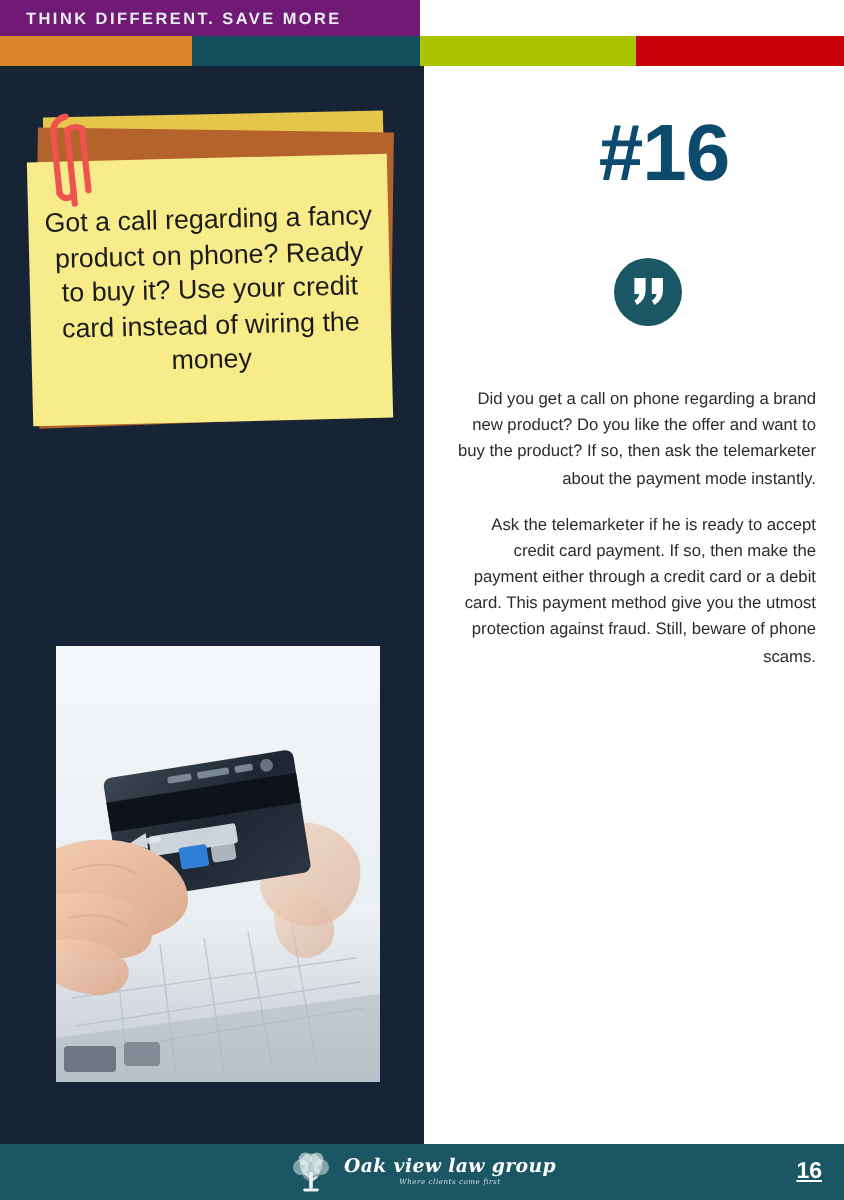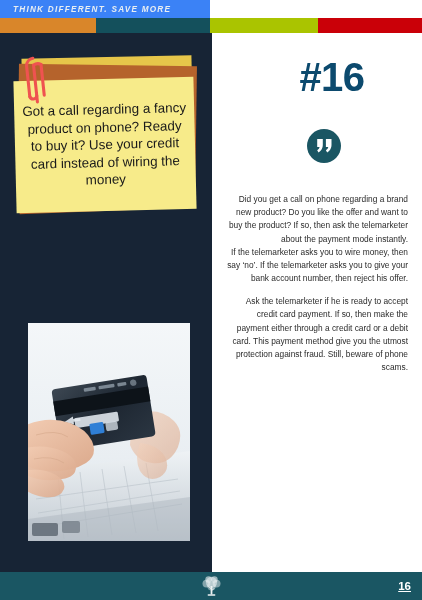--- a/index.html
+++ b/index.html
@@ -7,22 +7,22 @@
     width:422px;height:600px;position:relative;overflow:hidden;
     background:#ffffff;
     font-family:"Liberation Sans", sans-serif;
     -webkit-font-smoothing:antialiased;
   }
   .page{position:absolute;inset:0;width:422px;height:600px;background:#fff;}
 
   
   .ribbon{
     position:absolute;left:0;top:0;width:210px;height:18px;
-    background:#3b82f6;
-    display:flex;align-items:center;font-style:italic;
+    background:#701a75;
+    display:flex;align-items:center;
   }
   .ribbon-text{
     color:#e8eef2;font-size:8.2px;font-weight:700;letter-spacing:1.25px;
     padding-left:13px;white-space:nowrap;
   }
 
   
   .colorbar{position:absolute;left:0;top:18px;width:422px;height:15px;display:flex;}
   .cb{height:100%;}
   .cb-orange{width:96px;background:#d9862a;}
@@ -225,37 +225,40 @@
 
     <div class="quote-badge">
       <svg width="17" height="14" viewBox="0 0 17 14">
         <path d="M1.2 0 h5.6 v6.2 q0 4.6 -4.3 7.3 l-1.3 -2.2 q2.2 -1.4 2.4 -3.3 h-2.4 Z" fill="#ffffff"></path>
         <path d="M9.9 0 h5.6 v6.2 q0 4.6 -4.3 7.3 l-1.3 -2.2 q2.2 -1.4 2.4 -3.3 h-2.4 Z" fill="#ffffff"></path>
       </svg>
     </div>
 
     <div class="body-copy">
       <p>Did you get a call on phone regarding a brand new product? Do you like the offer and want to buy the product? If so, then ask the telemarketer about the payment mode instantly.</p>
-      <p>If the telemarketer asks you to wire money, then say ‘no’. If the telemarketer asks you to give your bank account number, then reject his offer.</p>
       <p class="gap">Ask the telemarketer if he is ready to accept credit card payment. If so, then make the payment either through a credit card or a debit card. This payment method give you the utmost protection against fraud. Still, beware of phone scams.</p>
     </div>
   </div>
 
   <div class="footer">
     <div class="footer-logo">
       <svg class="tree-icon" width="23" height="22" viewBox="0 0 23 22">
         <g fill="#ffffff" opacity="0.92">
           <circle cx="11.5" cy="7.4" r="5.6" opacity="0.55"></circle>
           <circle cx="6.4" cy="8.6" r="3.9" opacity="0.5"></circle>
           <circle cx="16.6" cy="8.6" r="3.9" opacity="0.5"></circle>
           <circle cx="8.6" cy="4.6" r="3.3" opacity="0.6"></circle>
           <circle cx="14.4" cy="4.6" r="3.3" opacity="0.6"></circle>
           <circle cx="11.5" cy="11.1" r="4.4" opacity="0.45"></circle>
           <rect x="10.6" y="11" width="1.8" height="8.4" rx="0.6"></rect>
           <rect x="7.6" y="19.2" width="7.8" height="1.5" rx="0.7"></rect>
           <path d="M11.5 14.2 l-3 -2.4 M11.5 15.6 l3 -2.4" stroke="#ffffff" stroke-width="0.8" fill="none"></path>
         </g>
       </svg>
+      <span class="logo-words">
+        <span class="logo-name">Oak view law group</span>
+        <span class="logo-tag">Where clients come first</span>
+      </span>
     </div>
     <div class="page-num">16</div>
   </div>
 
 </div>
 
 </body></html>

